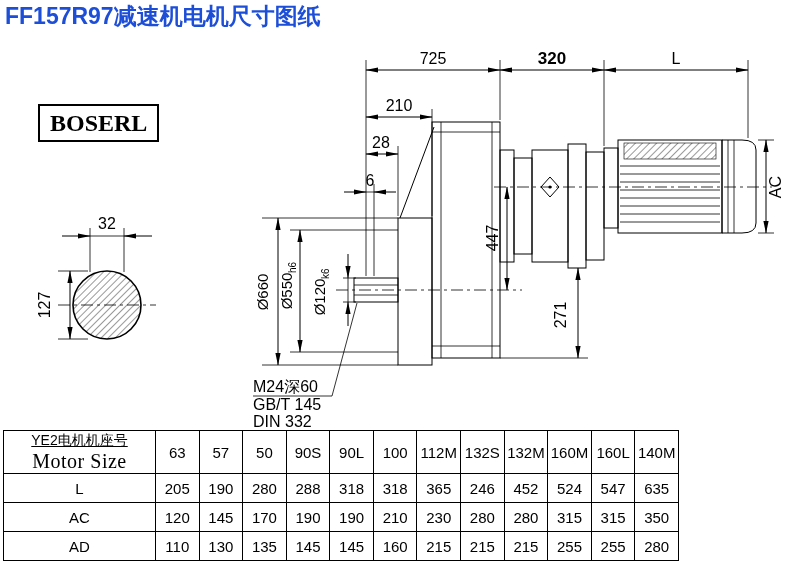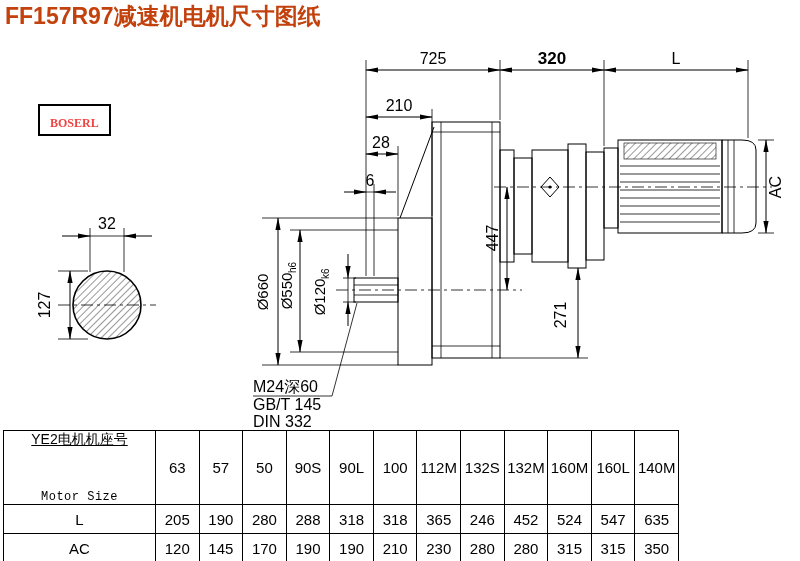--- a/index.html
+++ b/index.html
@@ -1,38 +1,38 @@
 <!DOCTYPE html>
 <html><head>
 <meta charset="utf-8">
 <style>
   html,body { margin:0; padding:0; background:#fff; }
   .stage { position:relative; width:800px; height:561px; background:#fff;
            font-family:"Liberation Sans", sans-serif; overflow:hidden; color:#000; }
-  .title { position:absolute; left:5px; top:1px; font-size:23px; font-weight:bold; color:#c2410c; }
-  .logo  { position:absolute; left:38px; top:104px; border:2px solid #000; padding:10px 10px 3px;
-           font-family:"Liberation Serif", serif; font-weight:bold; font-size:12px; color:#ef4444; }
+  .title { position:absolute; left:5px; top:1px; font-size:23px; font-weight:bold; color:#1d4ed8; }
+  .logo  { position:absolute; left:38px; top:104px; border:2px solid #000; padding:4px 10px 3px;
+           font-family:"Liberation Serif", serif; font-weight:bold; font-size:24px; color:#000000; }
   svg.drawing { position:absolute; left:0; top:0; }
   svg .ln   { stroke:#000; stroke-width:1; fill:none; }
   svg .thin { stroke:#000; stroke-width:0.8; fill:none; }
   svg .cl   { stroke:#000; stroke-width:0.8; fill:none; stroke-dasharray:12 4 3 4; }
   svg text  { fill:#000; font-family:"Liberation Sans", sans-serif; }
   svg .dim  { font-size:16px; }
   svg .dimb { font-size:17px; font-weight:bold; }
   svg .dia  { font-size:15px; }
   svg .sub  { font-size:10px; }
   svg .note { font-size:16px; }
   table.spec { position:absolute; left:3px; top:430px; width:676px; border-collapse:collapse;
                table-layout:fixed; font-size:15px; }
   table.spec td { border:1px solid #000; text-align:center; vertical-align:middle;
                   padding:0; height:28px; overflow:hidden; }
   table.spec tr.hdr td { height:42px; }
   table.spec col.first { width:152px; }
   .hl1 { font-size:14px; text-decoration:underline; }
-  .hl2 { font-family:Liberation Mono, monospace; font-size:12px; letter-spacing:0.5px;margin-top:41px; }
+  .hl2 { font-family:Liberation Serif, serif; font-size:20px; letter-spacing:0.5px; }
 </style>
 </head>
 <body>
 
 <div class="stage">
 
   <svg class="drawing" width="800" height="430" viewBox="0 0 800 430">
     <defs>
       <marker id="arr" viewBox="0 0 14 6" markerWidth="14" markerHeight="6" refX="13" refY="3" orient="auto-start-reverse" markerUnits="userSpaceOnUse">
         <path d="M1 0.4 L13.6 3 L1 5.6 Z" fill="#000"></path>
@@ -247,16 +247,31 @@
         <td>190</td>
         <td>190</td>
         <td>210</td>
         <td>230</td>
         <td>280</td>
         <td>280</td>
         <td>315</td>
         <td>315</td>
         <td>350</td>
       </tr>
+      <tr>
+        <td>AD</td>
+        <td>110</td>
+        <td>130</td>
+        <td>135</td>
+        <td>145</td>
+        <td>145</td>
+        <td>160</td>
+        <td>215</td>
+        <td>215</td>
+        <td>215</td>
+        <td>255</td>
+        <td>255</td>
+        <td>280</td>
+      </tr>
     </tbody>
   </table>
 
 </div>
 
 </body></html>

